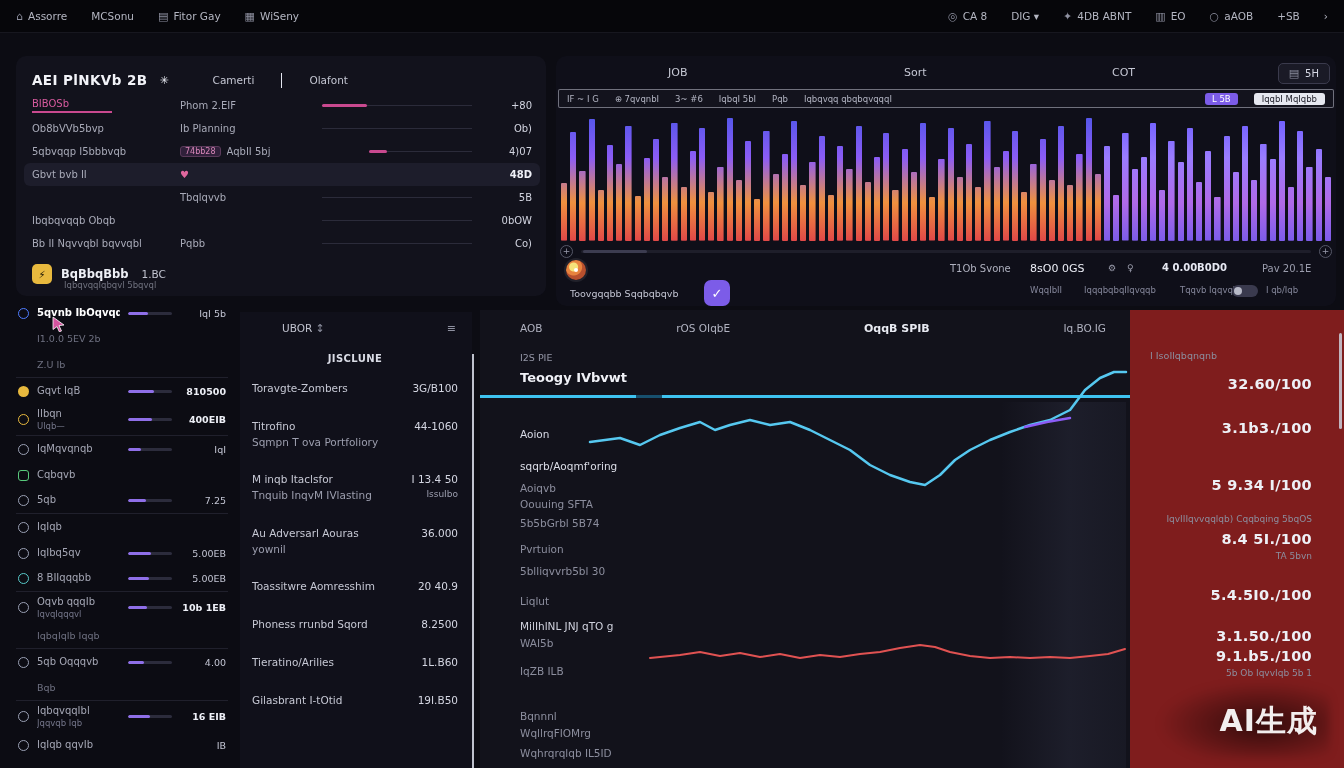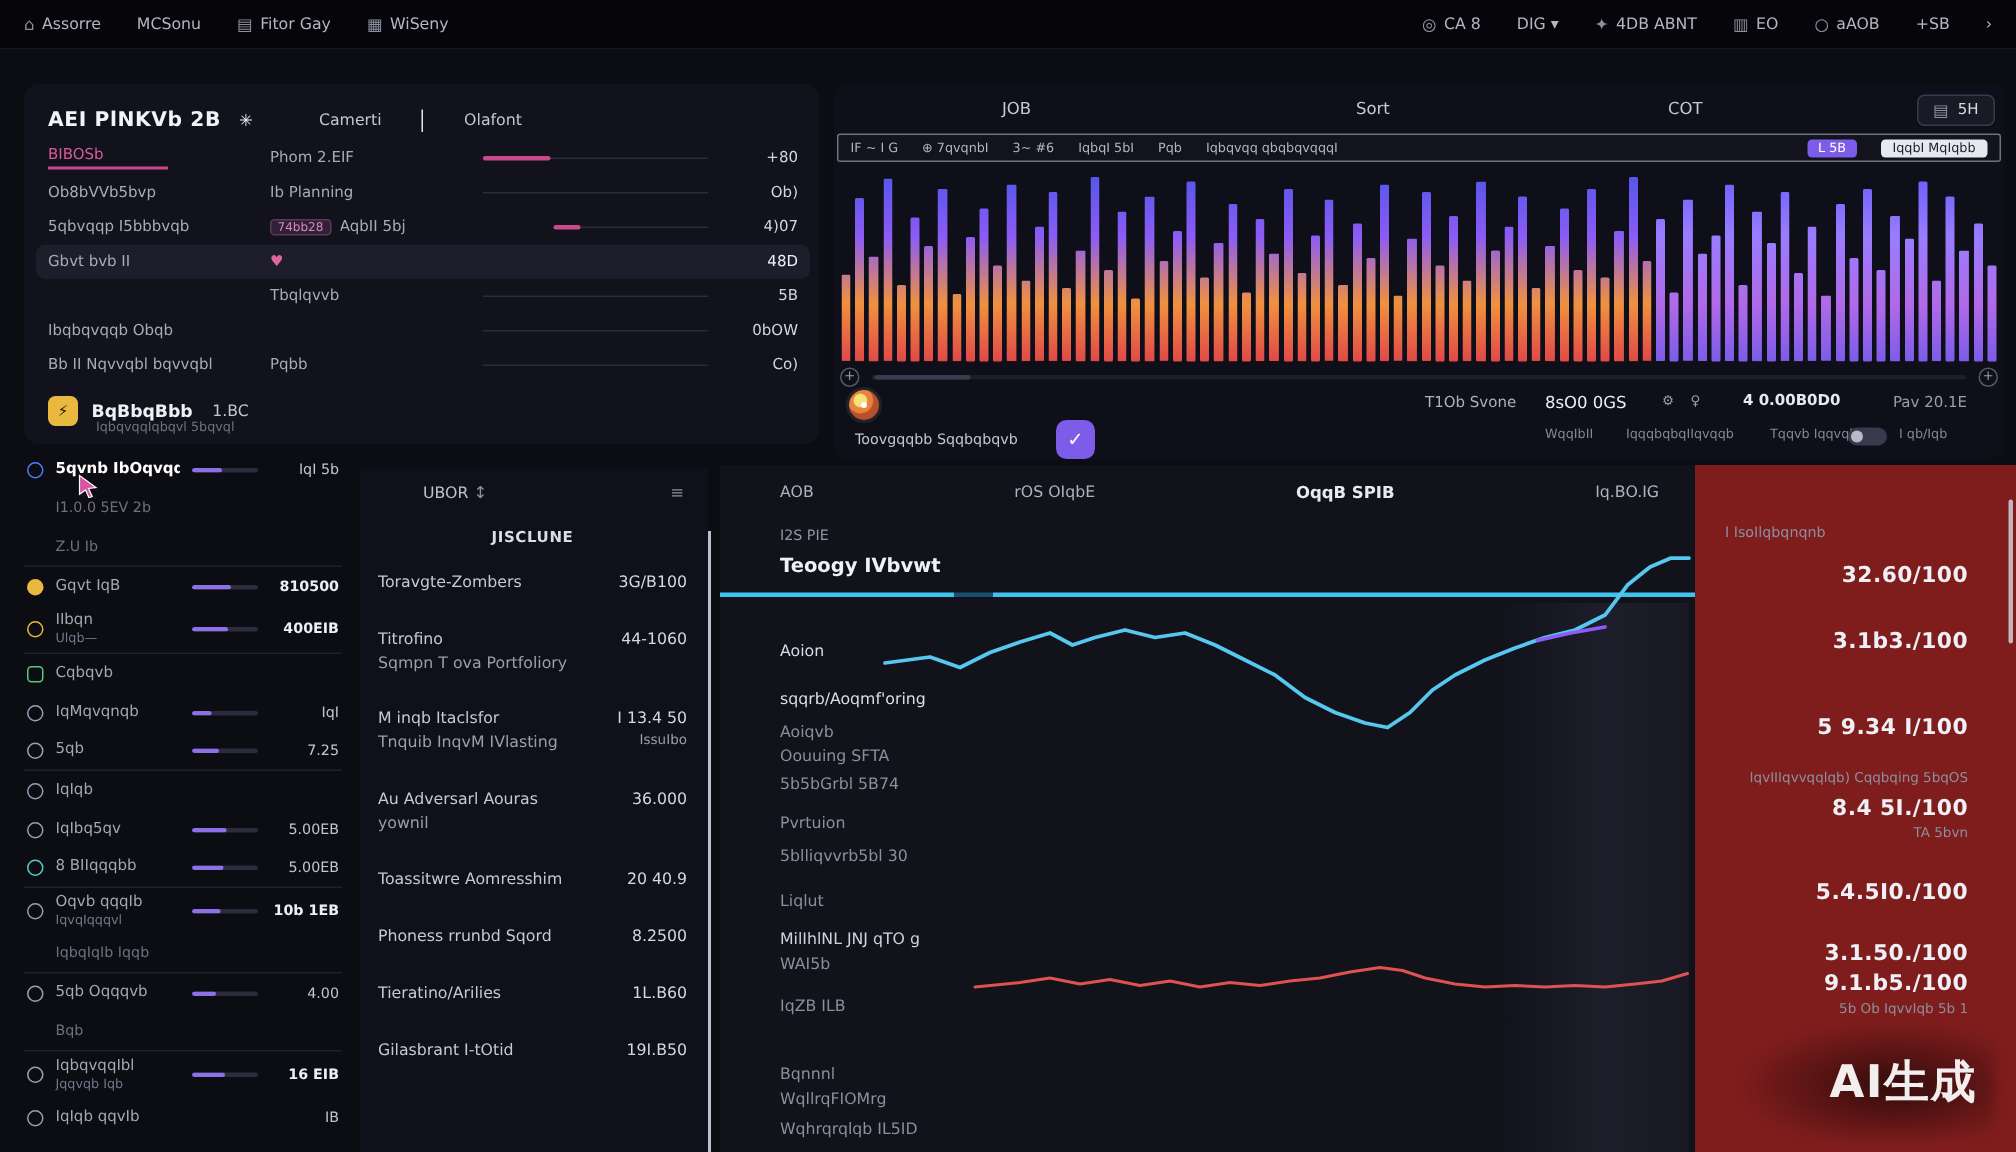--- a/index.html
+++ b/index.html
@@ -23,21 +23,21 @@
   .p-row{display:flex;align-items:center;height:23px;font-size:10px;color:#a8aab8}
   .pr-label{width:148px;white-space:nowrap;overflow:hidden}
   .pr-badge{background:#30203a;color:#d886b8;border:1px solid #5a3a5a;border-radius:3px;font-size:8px;padding:0 4px;margin-right:6px}
   .pr-heart{color:#e0679e;margin-right:6px;font-size:10px}
   .pr-mid{width:130px;white-space:nowrap;overflow:hidden}
   .pr-line{flex:1;height:1px;background:#2b2b3a;position:relative;margin:0 12px}
   .pr-line i{position:absolute;left:0;top:-1px;height:3px;background:#c9498f;border-radius:2px}
   .pr-value{width:48px;text-align:right;color:#d2d4e0}
   .p-row.accent .pr-label{color:#d65a9e;border-bottom:2px solid #c9498f;width:80px;margin-right:68px;padding-bottom:2px}
   .p-row.highlight{background:#1d1d2b;border-radius:6px;padding:0 8px;margin:0 -8px}
-  .p-row.highlight .pr-value{color:#f0f1f8;font-weight:normal}
+  .p-row.highlight .pr-value{color:#f0f1f8;font-weight:bold}
   .p-row.noline .pr-line{background:transparent}
   .p-footer{display:flex;align-items:center;gap:9px;margin-top:9px}
   .chip{width:20px;height:20px;border-radius:5px;background:#e8b93e;color:#201a08;display:flex;align-items:center;justify-content:center;font-size:10px}
   .pf-name{font-size:11.5px;font-weight:bold;color:#eef0f6}
   .pf-value{font-size:10.5px;color:#c2c4d0;margin-left:4px}
   .pf-sub{position:absolute;left:48px;bottom:6px;font-size:8.5px;color:#70727f}
 
   
   .sidebar{position:absolute;left:16px;top:300px;width:212px;bottom:0;display:flex;flex-direction:column;overflow:hidden}
   .s-item{display:flex;align-items:center;gap:8px;min-height:26px;padding:4px 2px;font-size:10px;color:#a4a6b4;cursor:default}
@@ -328,32 +328,32 @@
     <div class="s-item bright div">
       <span class="s-icon ring" style="color: rgb(232, 185, 62);"></span>
       <span class="s-label"><span>IIbqn</span><span class="s-sub">Ulqb—</span></span>
       <span class="s-bar">
         <i style="width: 55%;"></i>
       </span>
       <span class="s-val">400EIB</span>
     </div>
 
     <div class="s-item">
+      <span class="s-icon ring" style="color: rgb(154, 160, 180);"></span>
+      <span class="s-label"><span>IqMqvqnqb</span></span>
+      <span class="s-bar">
+        <i style="width: 30%;"></i>
+      </span>
+      <span class="s-val">IqI</span>
+    </div>
+
+    <div class="s-item">
       <span class="s-icon square" style="color: rgb(88, 201, 123);"></span>
       <span class="s-label"><span>Cqbqvb</span></span>
 
-    </div>
-
-    <div class="s-item">
-      <span class="s-icon ring" style="color: rgb(154, 160, 180);"></span>
-      <span class="s-label"><span>IqMqvqnqb</span></span>
-      <span class="s-bar">
-        <i style="width: 30%;"></i>
-      </span>
-      <span class="s-val">IqI</span>
     </div>
 
     <div class="s-item div">
       <span class="s-icon ring" style="color: rgb(154, 160, 180);"></span>
       <span class="s-label"><span>5qb</span></span>
       <span class="s-bar">
         <i style="width: 40%;"></i>
       </span>
       <span class="s-val">7.25</span>
     </div>

